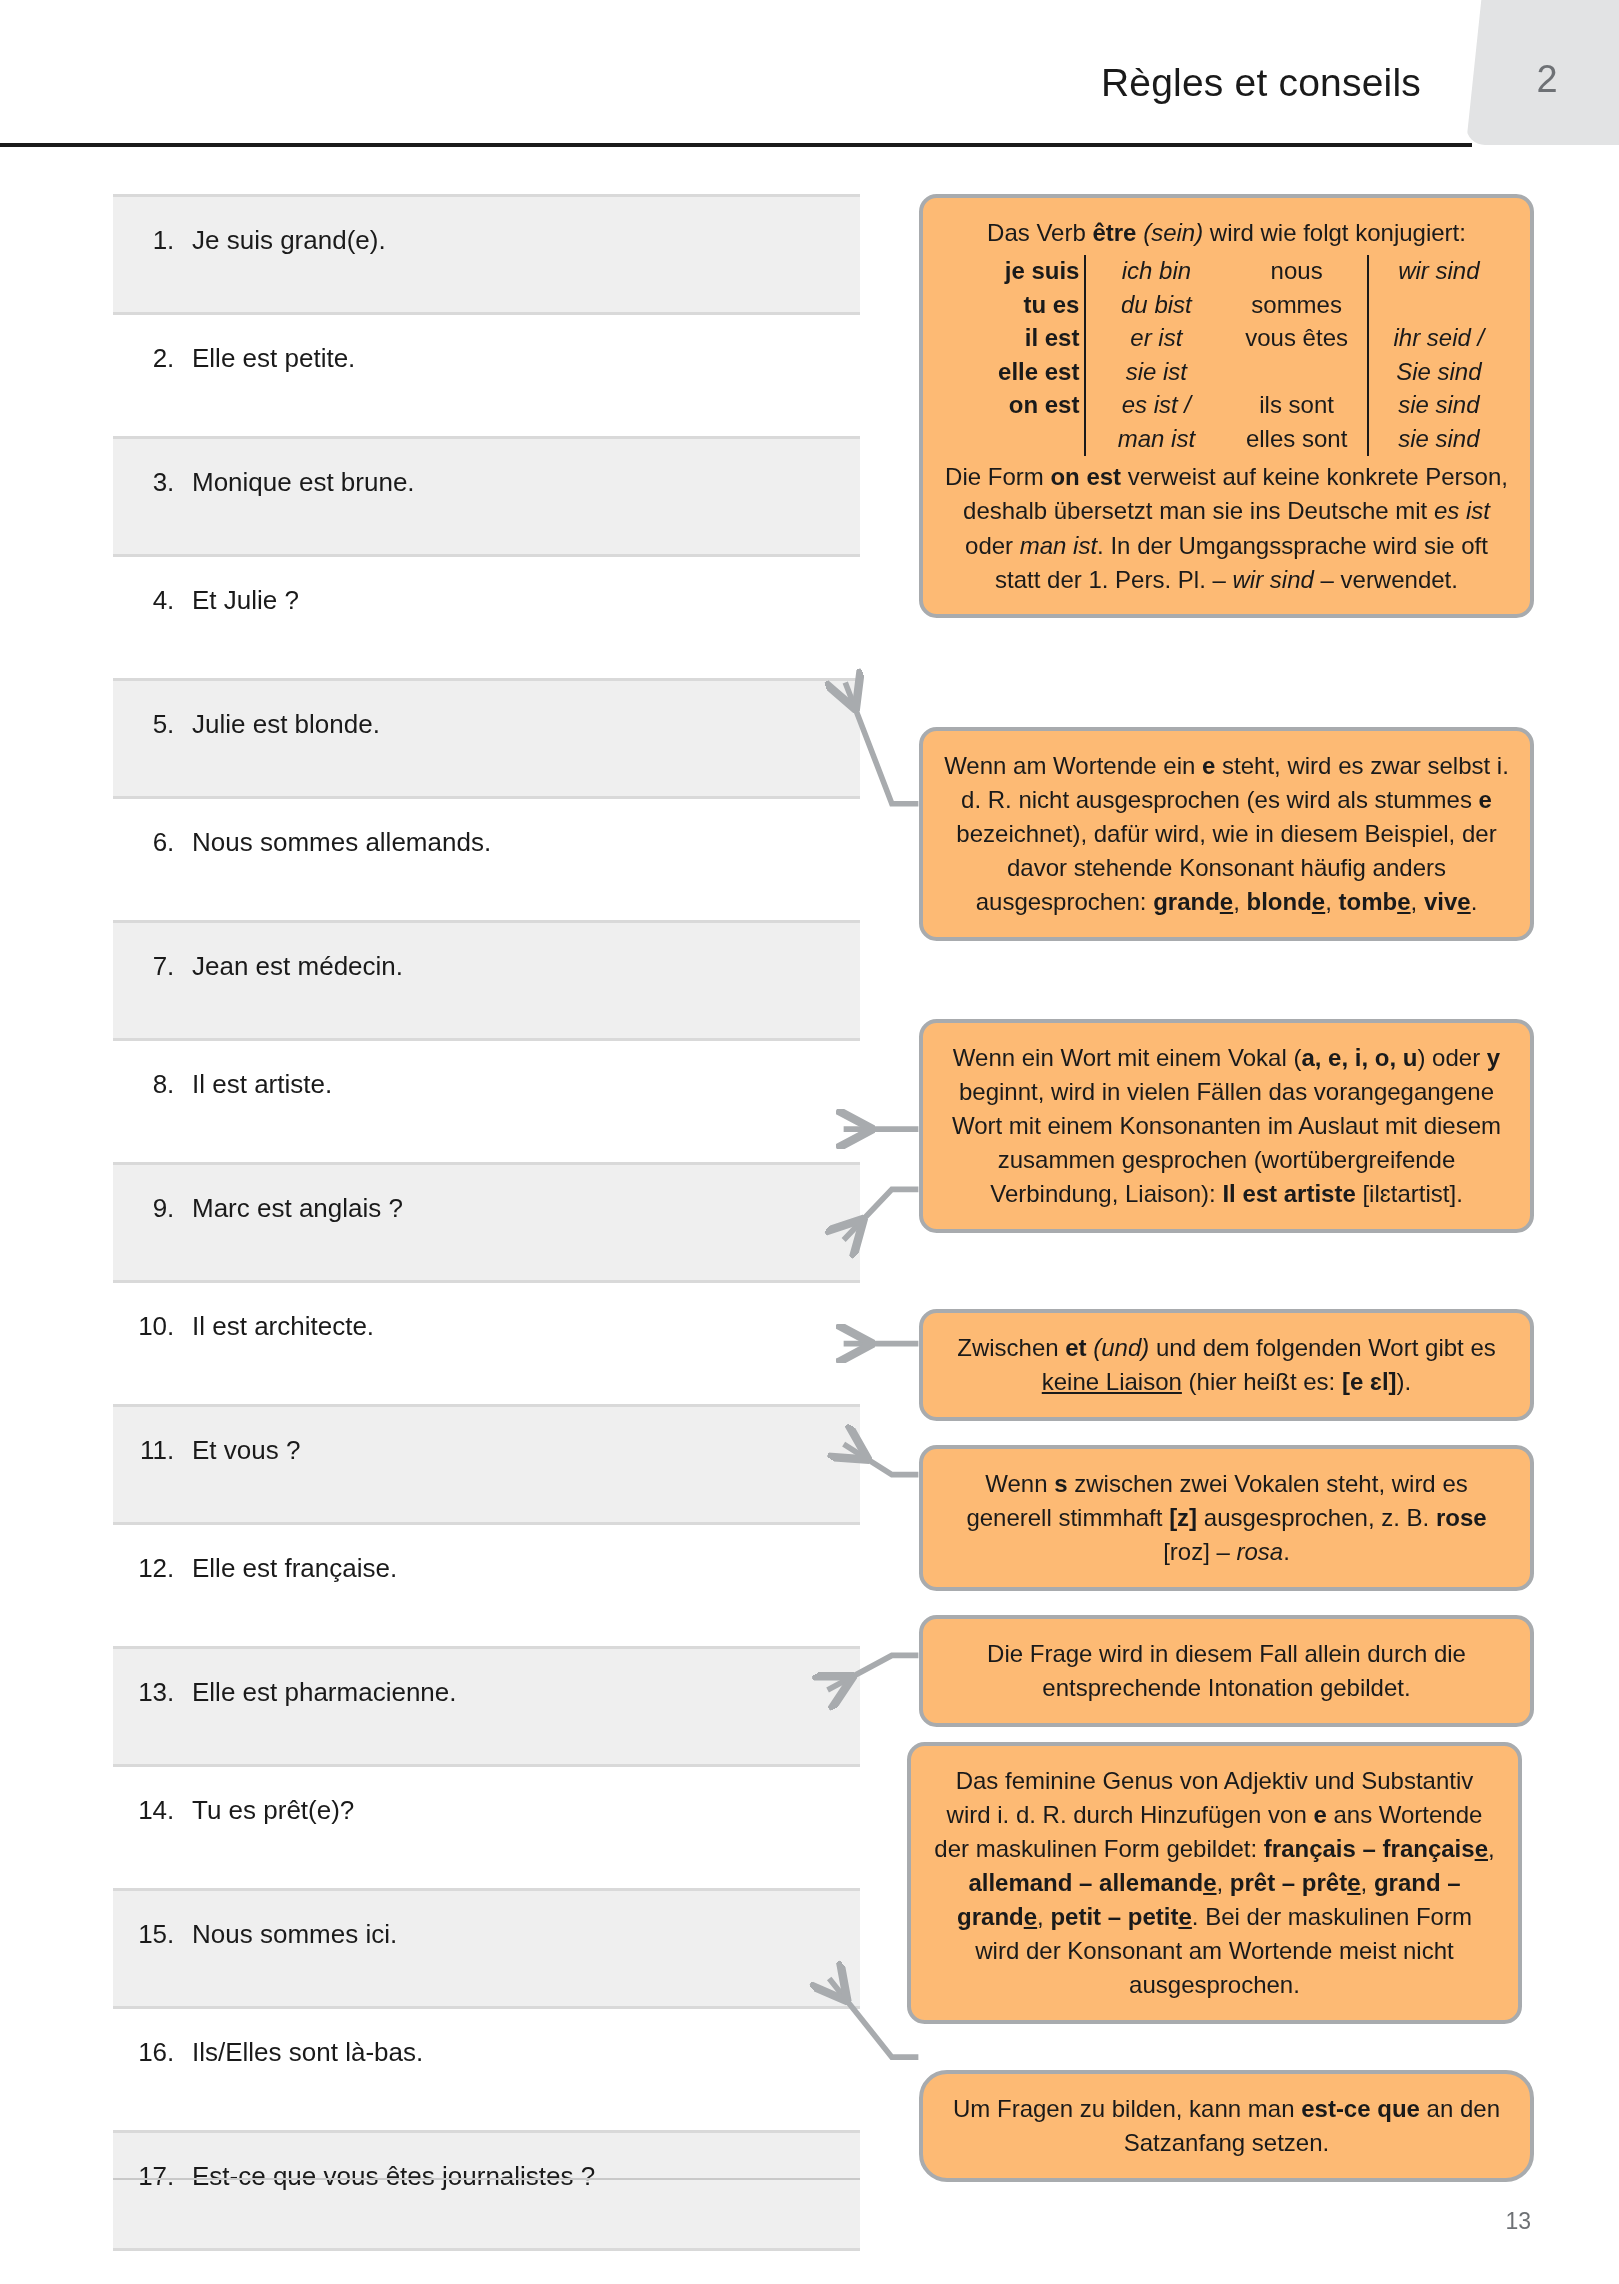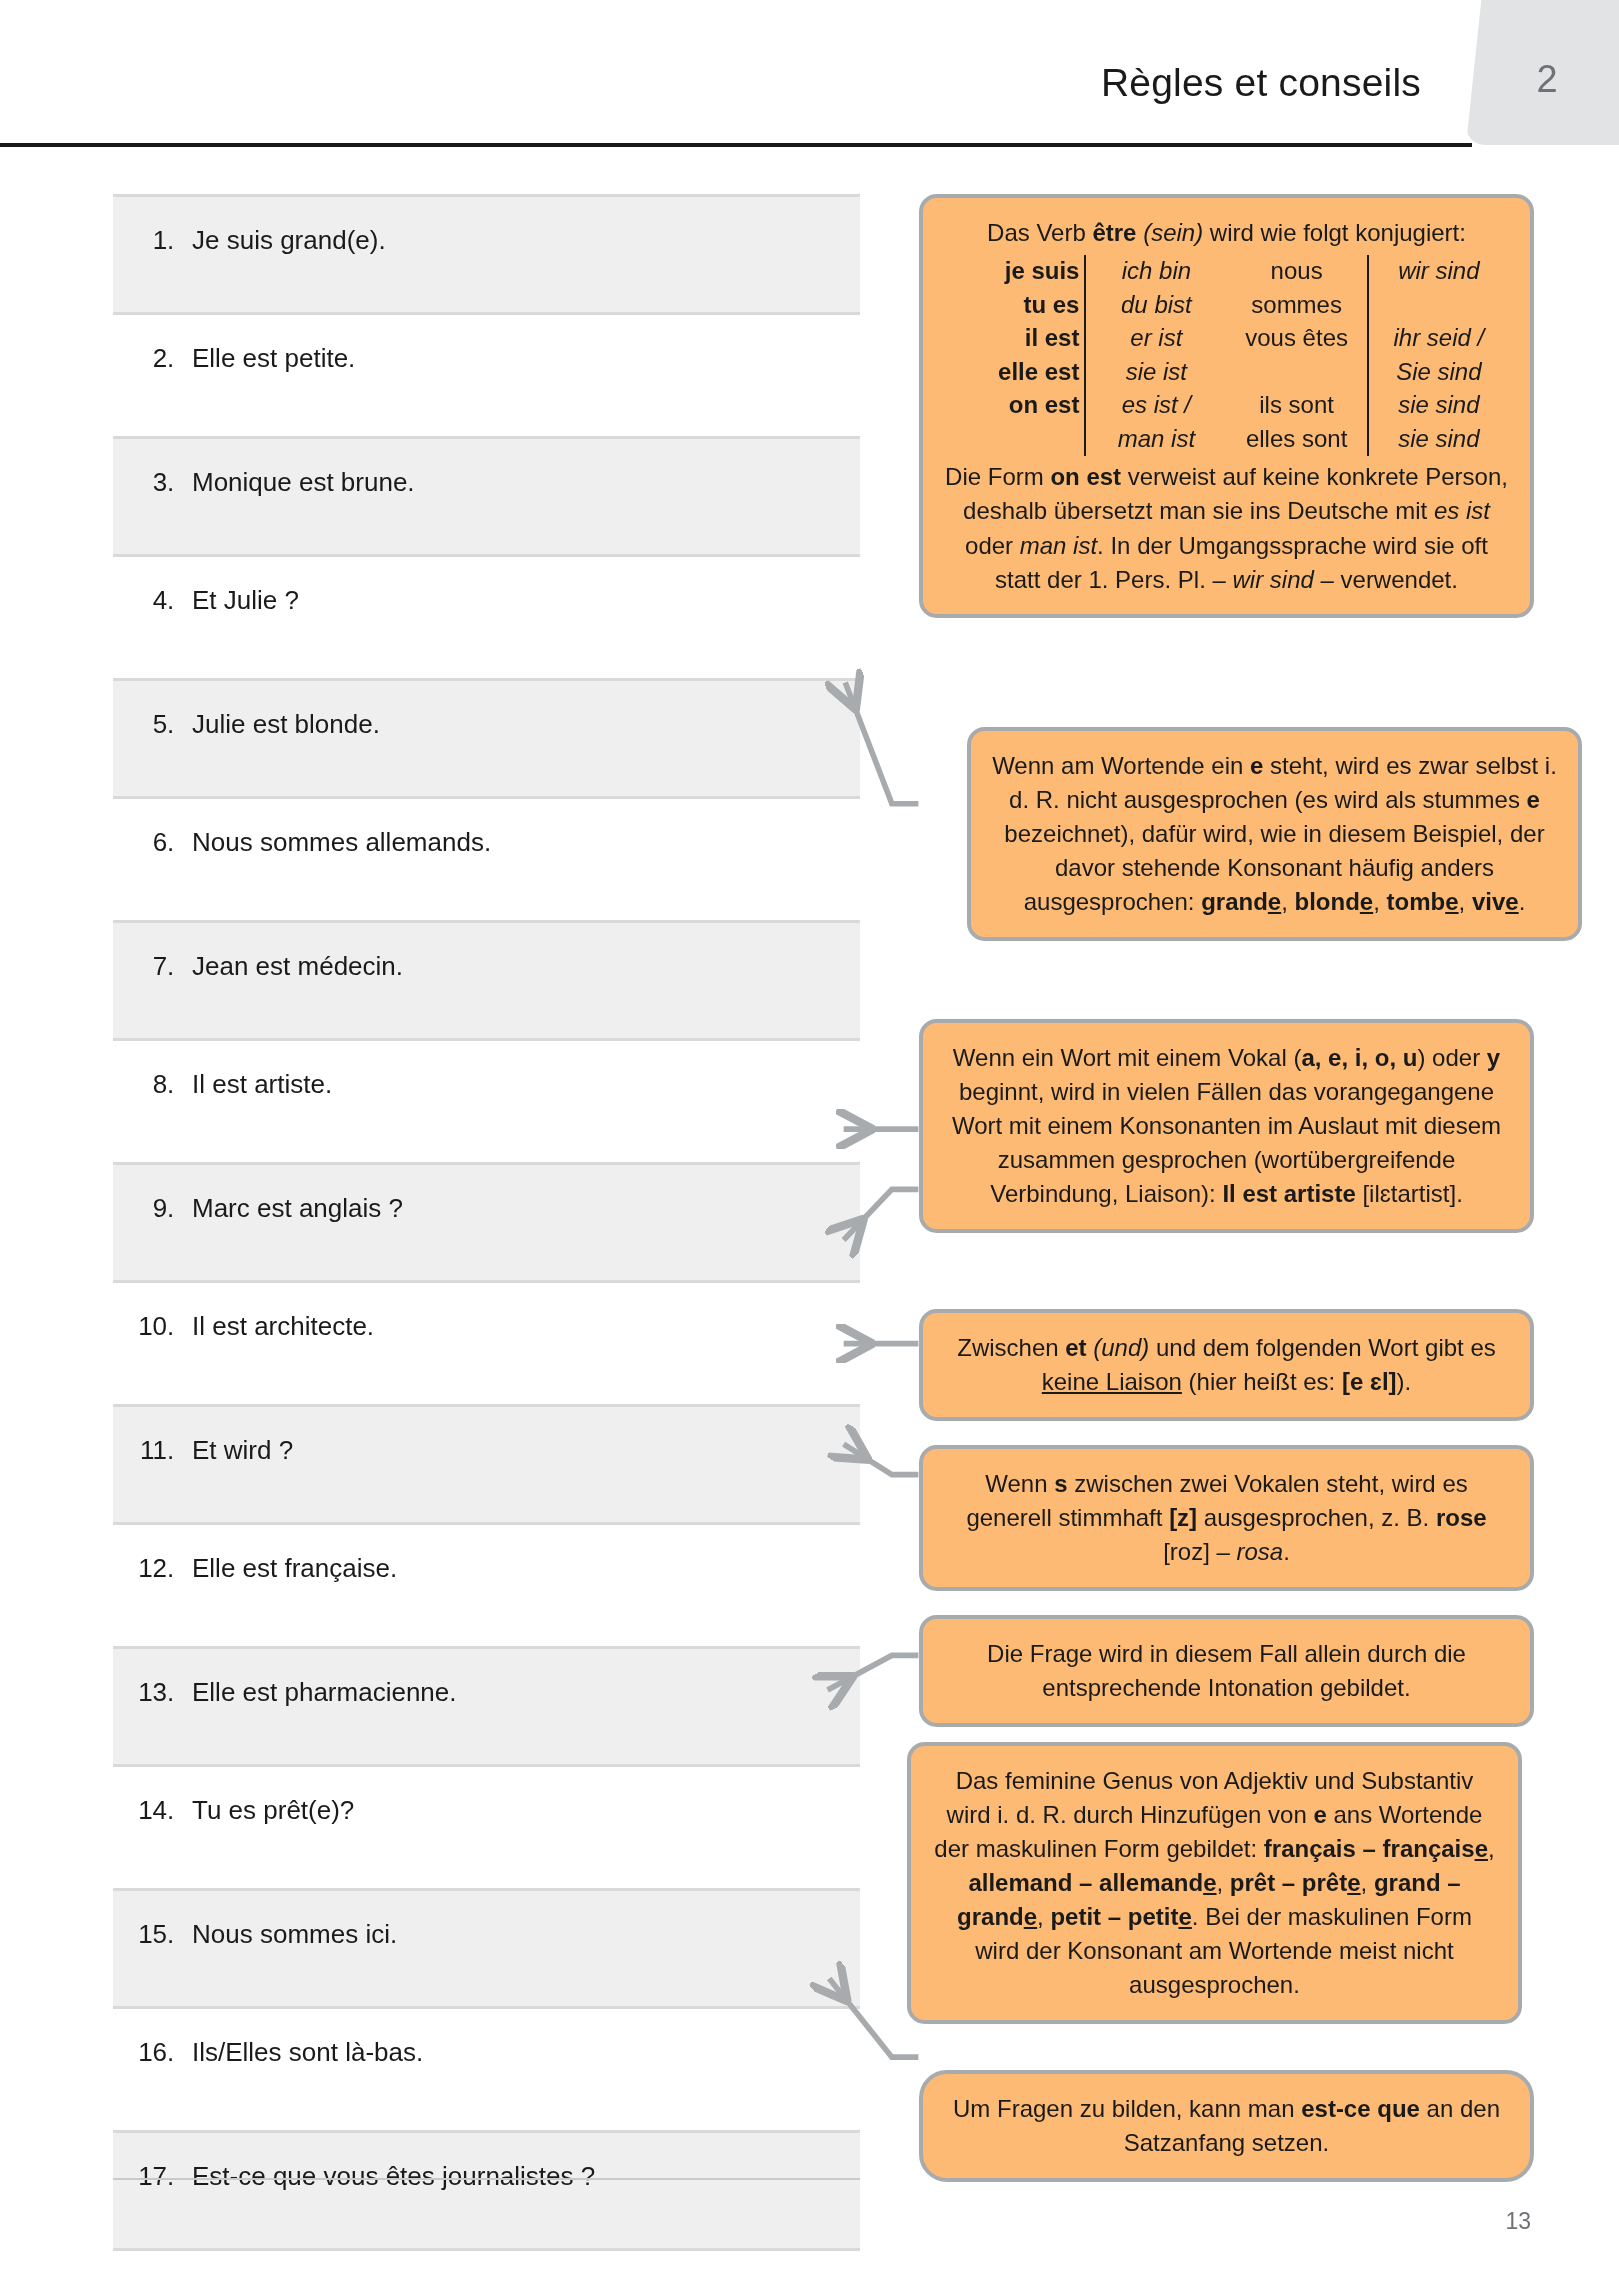--- a/index.html
+++ b/index.html
@@ -170,21 +170,21 @@
   .c-de-pl { text-align: center; font-style: italic; width: 25%;
              border-left: 2.4px solid #1a1a1a; }
 
   #conj-table tr:first-child .c-de-sg,
   #conj-table tr:first-child .c-de-pl { border-top: 0; }
 
   #conj-note { font-size: 24px; line-height: 1.42; }
 
   
   #callout-etre        { left: 919px; top: 194px;  width: 615px; }
-  #callout-stummes-e   { left: 967px; top: 727px;  width: 615px; }
+  #callout-stummes-e   { left: 919px; top: 727px;  width: 615px; }
   #callout-liaison     { left: 919px; top: 1019px; width: 615px; }
   #callout-et          { left: 919px; top: 1309px; width: 615px; }
   #callout-s-vokal     { left: 919px; top: 1445px; width: 615px; }
   #callout-intonation  { left: 919px; top: 1615px; width: 615px; }
   #callout-feminin     { left: 907px; top: 1742px; width: 615px; }
   #callout-estceque    { left: 919px; top: 2070px; width: 615px; border-radius: 28px; }
 
   
   #arrow-layer {
     position: absolute;
@@ -249,21 +249,21 @@
     <div class="sentence-row shaded">
       <div class="row-num">9.</div>
       <div class="row-text">Marc est anglais ?</div>
     </div>
     <div class="sentence-row plain">
       <div class="row-num">10.</div>
       <div class="row-text">Il est architecte.</div>
     </div>
     <div class="sentence-row shaded">
       <div class="row-num">11.</div>
-      <div class="row-text">Et wird ?</div>
+      <div class="row-text">Et vous ?</div>
     </div>
     <div class="sentence-row plain">
       <div class="row-num">12.</div>
       <div class="row-text">Elle est française.</div>
     </div>
     <div class="sentence-row shaded">
       <div class="row-num">13.</div>
       <div class="row-text">Elle est pharmacienne.</div>
     </div>
     <div class="sentence-row plain">

